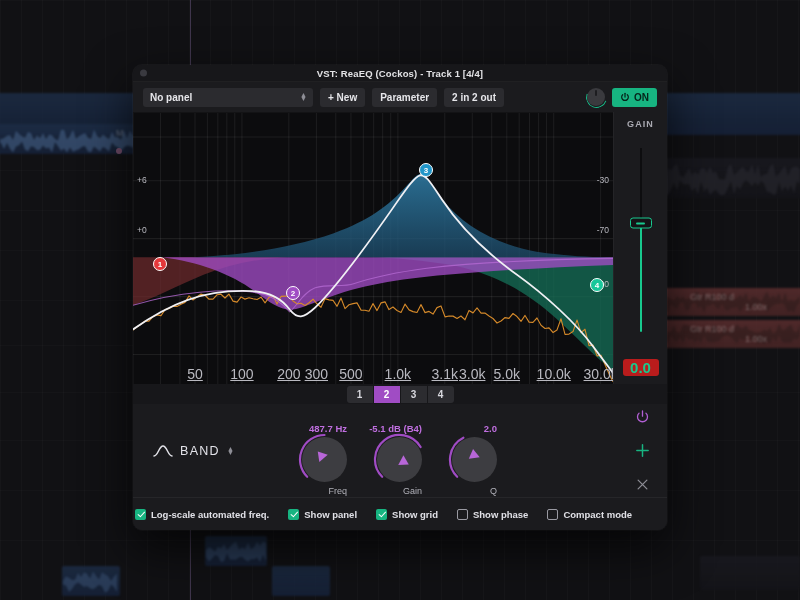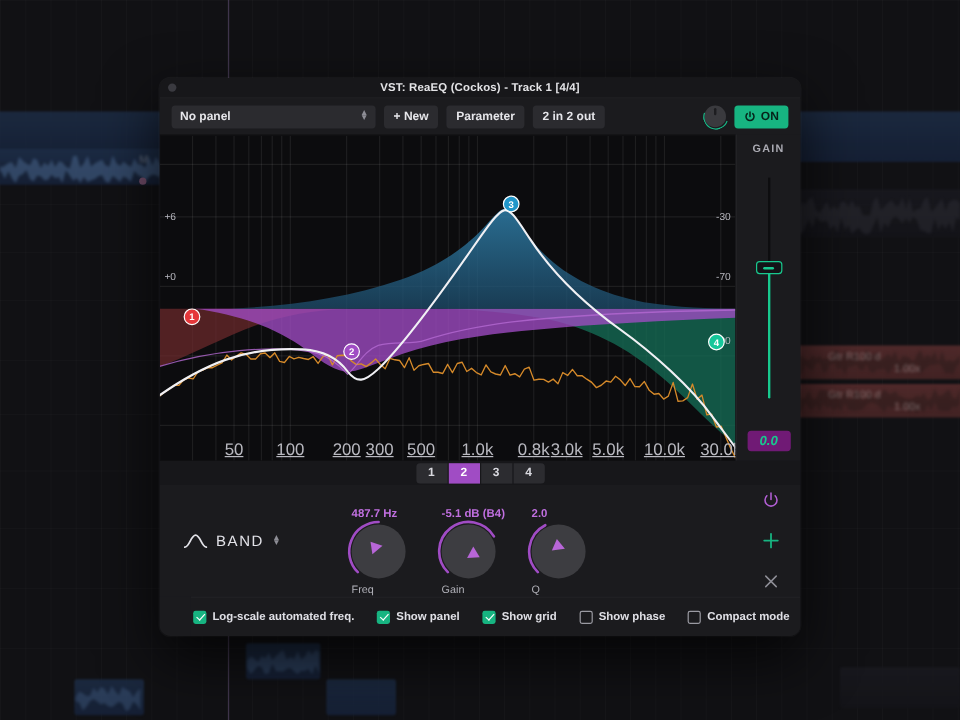--- a/index.html
+++ b/index.html
@@ -118,23 +118,23 @@
   .slider-fill { position:absolute; left:0; right:0; bottom:0; background:#18c98e; border-radius:1px; }
   .slider-handle {
     position:absolute; left:50%; transform:translate(-50%,-50%);
     width:22px; height:11px; border-radius:3px;
     border:1.8px solid #18c98e; background:#141417;
     display:flex; align-items:center; justify-content:center;
   }
   .slider-handle i { display:block; width:9px; height:2px; background:#18c98e; border-radius:1px; }
   .gain-readout {
     position:absolute; bottom:8px; left:50%; transform:translateX(-50%);
-    width:36px; height:17px; border-radius:3px; background:#701a75;
+    width:36px; height:17px; border-radius:3px; background:#b91c1c;
     display:flex; align-items:center; justify-content:center;
-    font-size:11px; color:#18c98e; font-weight:bold;font-style:italic;
+    font-size:15px; color:#18c98e; font-weight:bold;
   }
 
   
   #bandtabs {
     flex:0 0 20px; background:#17171a; display:flex; align-items:center; justify-content:center;
     position:relative;
   }
   .bandtab {
     width:26px; height:17px; background:#2c2c30; color:#d8d8de;
     display:flex; align-items:center; justify-content:center;
@@ -147,38 +147,38 @@
   
   #bandpanel {
     flex:0 0 93px; background:#1b1b1e; display:flex; align-items:center;
     position:relative; padding-left:20px;
   }
   .band-type { display:flex; align-items:center; gap:7px; width:140px; }
   .band-type .lbl { font-size:12.5px; color:#e2e2e8; letter-spacing:1.3px; }
   .band-type .stepper { display:flex; flex-direction:column; line-height:4px; color:#8e8e96; font-size:7px; }
 
   .knobs { display:flex; gap:21px; }
-  .knob-cell { width:54px; display:flex; flex-direction:column; align-items:flex-start;margin-top:17px; }
+  .knob-cell { width:54px; display:flex; flex-direction:column; align-items:flex-end;margin-top:17px; }
   .knob-val { font-size:9.5px; color:#c06fe0; font-weight:bold; height:12px; white-space:nowrap; }
   .knob {
     width:45px; height:45px; border-radius:50%; background:#3d3d41; position:relative; margin-top:2px;
   }
   .knob svg { position:absolute; left:-4px; top:-4px; width:53px; height:53px; }
   .knob-name { font-size:9px; color:#b2b2ba; margin-top:4px; }
 
   .sidecol {
     position:absolute; right:10px; top:0; bottom:0; width:30px;
     display:flex; flex-direction:column; align-items:center; justify-content:center; gap:16px;
   }
   .sidecol .ic { width:18px; height:18px; display:flex; align-items:center; justify-content:center; }
 
   
   #footer {
     flex:0 0 33px; background:#1b1b1e; display:flex; align-items:center; gap:0;
-    padding-left:2px; border-top:1px solid rgba(255,255,255,.05);margin-left:26px;
+    padding-left:2px; border-top:1px solid rgba(255,255,255,.05);
   }
   .cb { display:flex; align-items:center; gap:5px; margin-right:19px; }
   .cb .box {
     width:11px; height:11px; border-radius:2px; flex:0 0 11px;
     display:flex; align-items:center; justify-content:center;
   }
   .cb .box.on { background:#17b481; }
   .cb .box.off { background:transparent; border:1.3px solid #9a9aa2; }
   .cb .box.on::after {
     content:""; width:3px; height:6px; border:solid #fff; border-width:0 1.6px 1.6px 0;
@@ -379,21 +379,21 @@
       <div class="ylab right" style="top:112px">-70</div>
       <div class="ylab right" style="top:166px">-90</div>
 
       <div id="xlabels">
           <div class="xlab" style="left:12.923565612866254%">50</div>
           <div class="xlab" style="left:22.6998655968434%">100</div>
           <div class="xlab" style="left:32.47616558082054%">200</div>
           <div class="xlab" style="left:38.19493446724802%">300</div>
           <div class="xlab" style="left:45.3997311936868%">500</div>
           <div class="xlab" style="left:55.176031177663944%">1.0k</div>
-          <div class="xlab" style="left:64.95233116164108%">0.8k</div>
+          <div class="xlab" style="left:64.95233116164108%">3.1k</div>
           <div class="xlab" style="left:70.67110004806855%">3.0k</div>
           <div class="xlab" style="left:77.87589677450735%">5.0k</div>
           <div class="xlab" style="left:87.6521967584845%">10.0k</div>
           <div class="xlab" style="left:97.42849674246163%">30.0k</div>
         </div>
 
       <div class="node" style="left:27px;  top:151px; background:#e5383b">
           <span>1</span>
         </div>
       <div class="node" style="left:160px; top:180px; background:#a04cc4">

